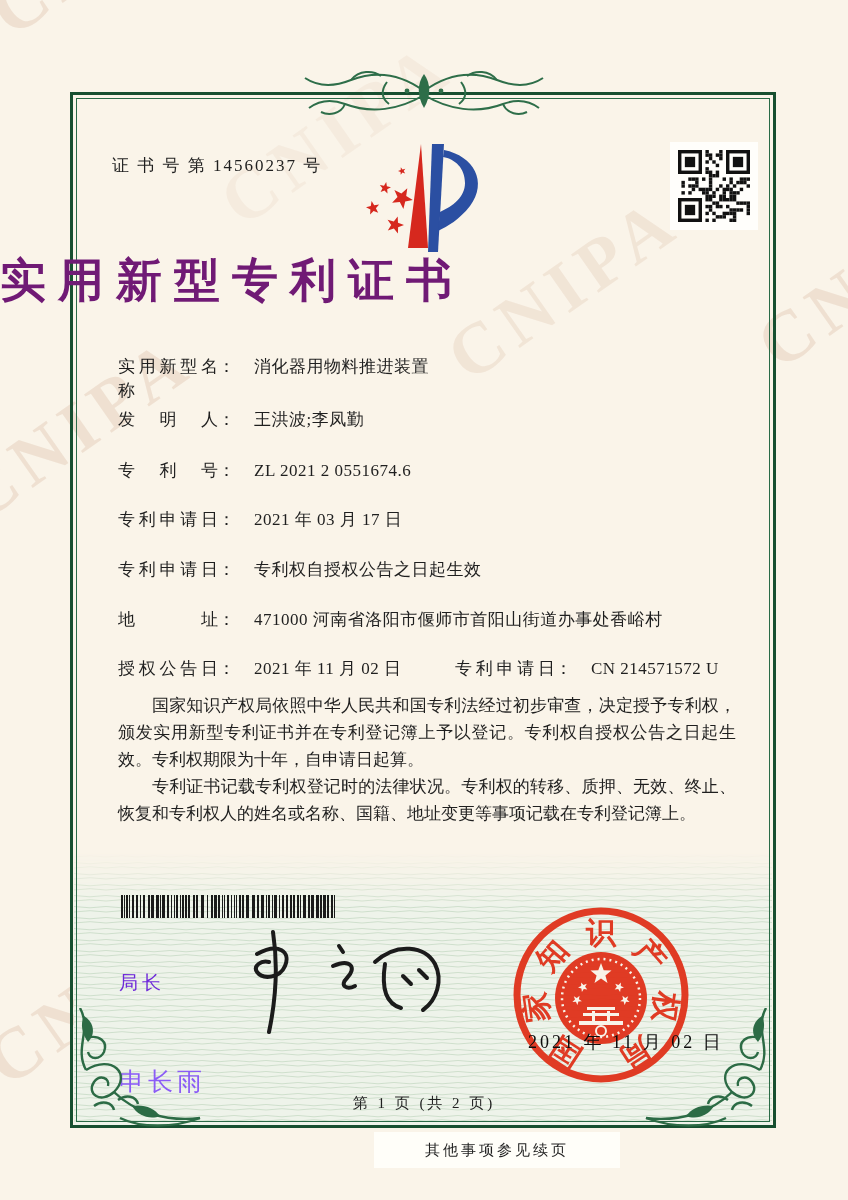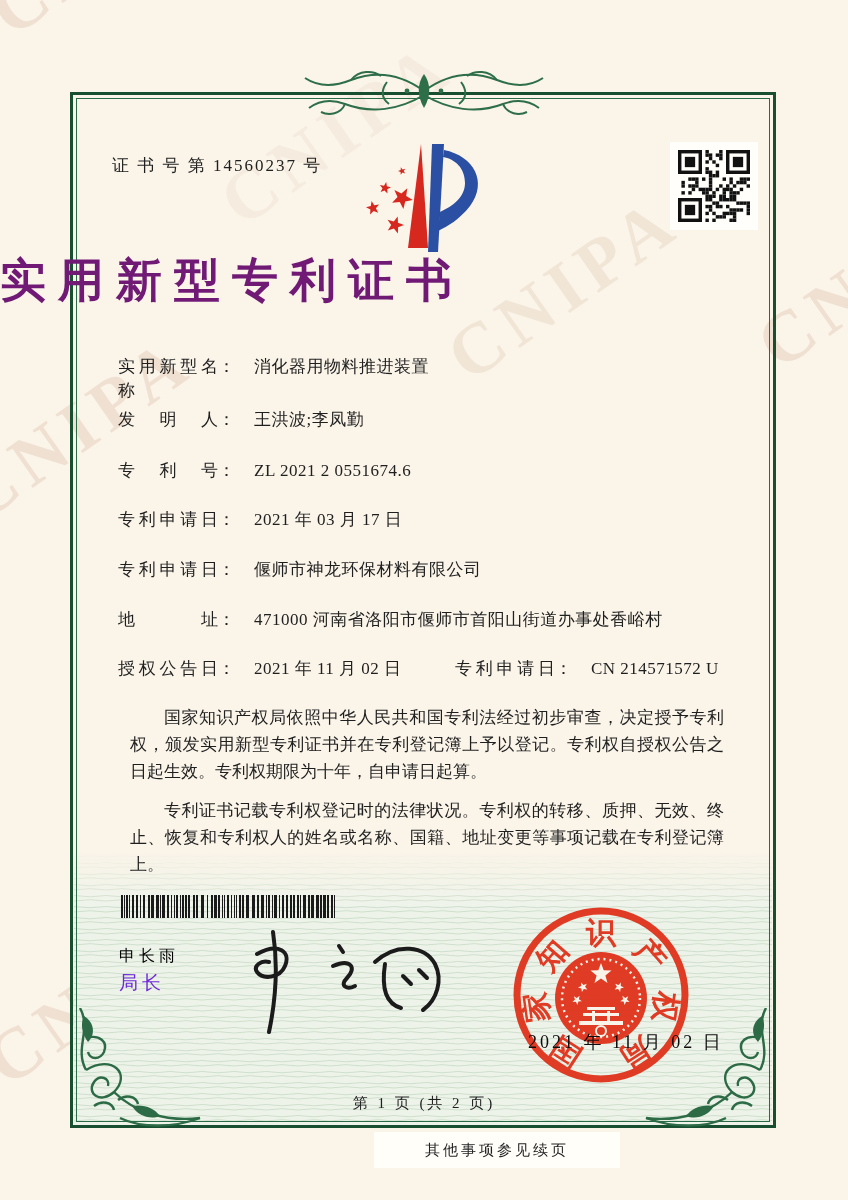--- a/index.html
+++ b/index.html
@@ -29,24 +29,24 @@
   }
   .frow{position:absolute;left:118px;width:640px;font-size:17px;line-height:24px;}
   .flabel{display:inline-block;width:100px;text-align:justify;text-align-last:justify;vertical-align:top;}
   .fcolon{display:inline-block;vertical-align:top;}
   .fvalue{display:inline-block;margin-left:19px;vertical-align:top;letter-spacing:.5px;}
   .pair2{position:absolute;left:337px;top:0;}
   .body-text{
     position:absolute;left:118px;top:692px;width:618px;
     font-size:17px;line-height:27px;text-align:justify;
   }
-  .body-text p{margin:12px;text-indent:2em;}
+  .body-text p{margin:0;text-indent:2em;}
   .barcode{position:absolute;left:121px;top:895px;}
   .signer-title{position:absolute;left:119px;top:970px;font-size:19px;letter-spacing:4px;color:#6d28d9;}
-  .signer-name{position:absolute;left:119px;top:946px;font-size:16px;letter-spacing:4px;color:#000000;}
+  .signer-name{position:absolute;left:119px;top:1065px;font-size:25px;letter-spacing:4px;color:#8b5cf6;}
   .signature{position:absolute;left:235px;top:928px;}
   .seal{position:absolute;left:507px;top:901px;opacity:.95;}
   .seal-date{position:absolute;left:528px;top:1030px;font-size:18px;letter-spacing:3px;color:#0d0d0d;z-index:5;}
   .page-num{position:absolute;left:0;top:1094px;width:100%;text-align:center;font-size:15px;letter-spacing:3px;}
   .cont-box{
     position:absolute;left:326px;top:1132px;width:246px;height:36px;background:#fffef9;
     display:flex;align-items:center;justify-content:center;font-size:15px;letter-spacing:3px;margin-left:48px;
   }
   .corner{position:absolute;z-index:2;}
   .ornament-top{position:absolute;left:289px;top:62px;z-index:2;}
@@ -319,21 +319,21 @@
   <div class="frow" style="top:408px">
     <span class="flabel">发明人</span><span class="fcolon">：</span><span class="fvalue">王洪波;李凤勤</span>
   </div>
   <div class="frow" style="top:459px">
     <span class="flabel">专利号</span><span class="fcolon">：</span><span class="fvalue">ZL 2021 2 0551674.6</span>
   </div>
   <div class="frow" style="top:508px">
     <span class="flabel">专利申请日</span><span class="fcolon">：</span><span class="fvalue">2021 年 03 月 17 日</span>
   </div>
   <div class="frow" style="top:558px">
-    <span class="flabel">专利申请日</span><span class="fcolon">：</span><span class="fvalue">偃师市神龙环保材料有限公司</span>
+    <span class="flabel">专利申请日</span><span class="fcolon">：</span><span class="fvalue">专利权自授权公告之日起生效</span>
   </div>
   <div class="frow" style="top:608px">
     <span class="flabel">地址</span><span class="fcolon">：</span><span class="fvalue">471000 河南省洛阳市偃师市首阳山街道办事处香峪村</span>
   </div>
   <div class="frow" style="top:657px">
     <span class="flabel">授权公告日</span><span class="fcolon">：</span><span class="fvalue">2021 年 11 月 02 日</span>
     <span class="pair2">
       <span class="flabel">专利申请日</span><span class="fcolon">：</span><span class="fvalue">CN 214571572 U</span>
     </span>
   </div>

